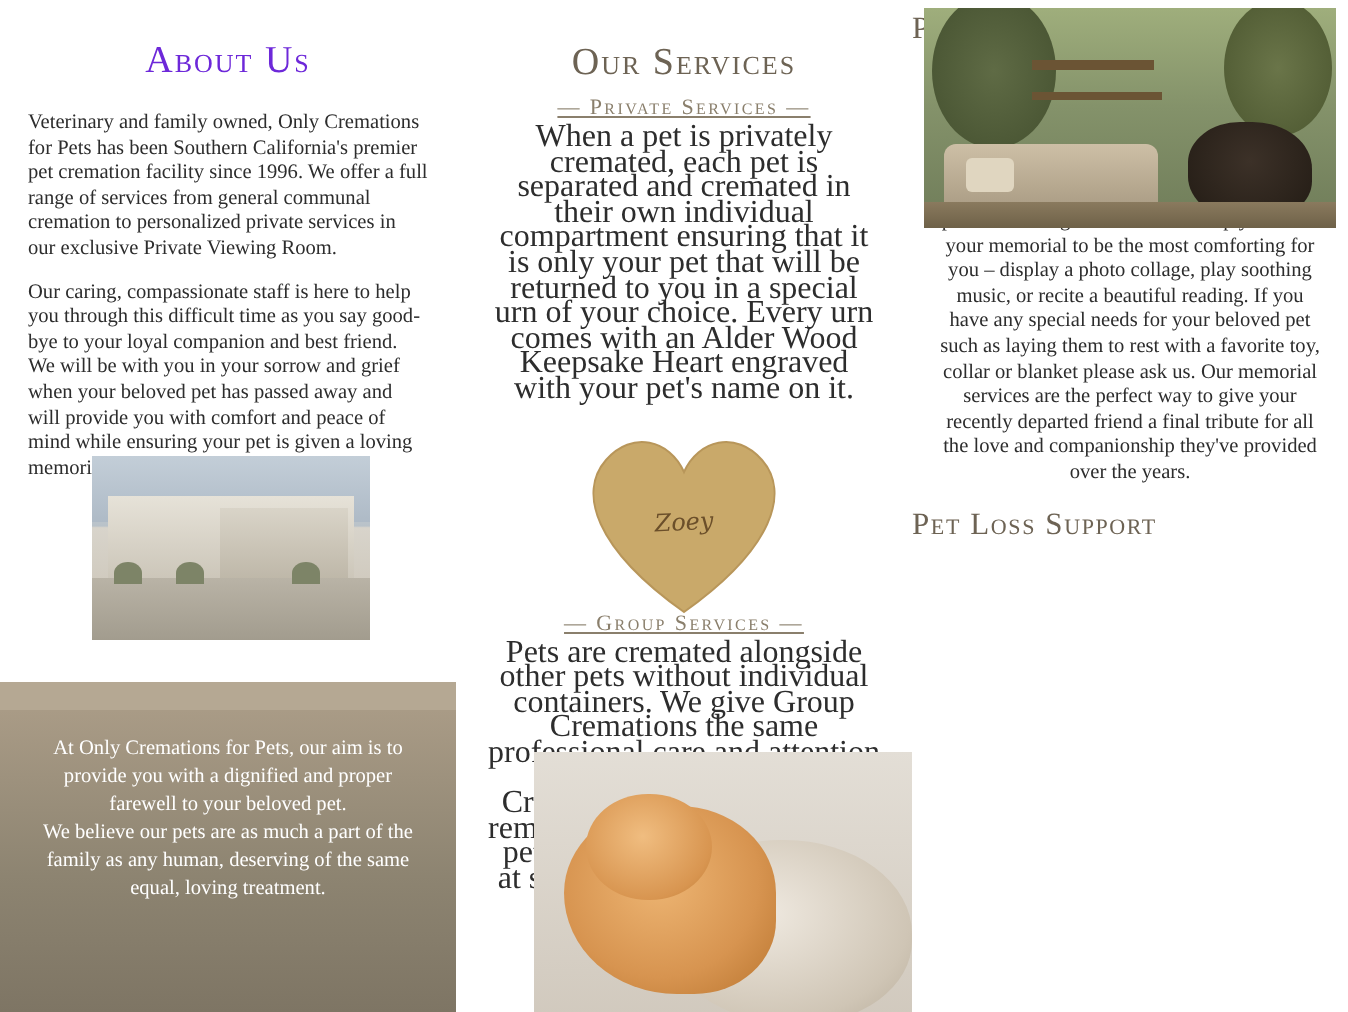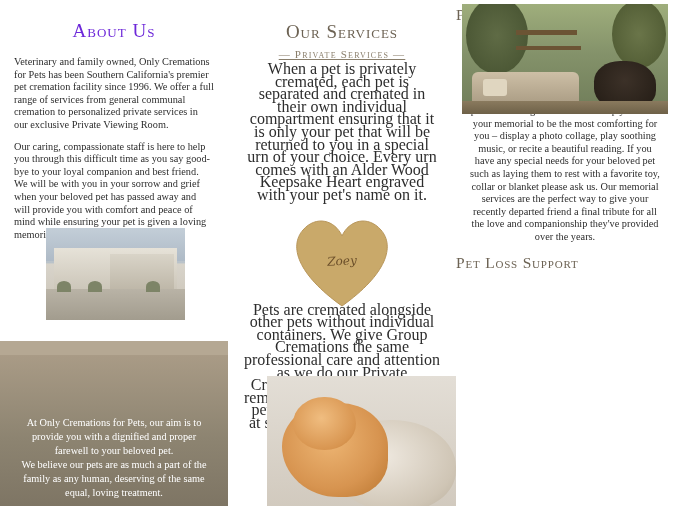--- a/index.html
+++ b/index.html
@@ -110,21 +110,20 @@
   }
   .col1-footer {
     position: absolute;
     left: 14px;
     top: 368px;
     width: 200px;
     text-align: center;
     font-size: 10.3px;
     line-height: 14px;
     color: #ffffff;
-    margin-top: 48px;
   }
 
   
   .col2 {
     position: absolute;
     left: 228px;
     top: 18px;
     width: 228px;
     height: 506px;
   }
@@ -333,20 +332,21 @@
     <div class="heart-wrap">
       <div class="heart">
         <svg viewBox="0 0 110 92" width="110" height="92" aria-hidden="true">
           <path d="M55 90 C 10 58, 2 30, 16 14 C 29 -1, 48 4, 55 20 C 62 4, 81 -1, 94 14 C 108 30, 100 58, 55 90 Z" fill="#c9a96a"></path>
           <path d="M55 90 C 10 58, 2 30, 16 14 C 29 -1, 48 4, 55 20 C 62 4, 81 -1, 94 14 C 108 30, 100 58, 55 90 Z" fill="none" stroke="#b8965a" stroke-width="1"></path>
         </svg>
       </div>
       <div class="heart-text">Zoey</div>
     </div>
 
+    <div class="sub-head">— Group Services —</div>
     <div class="col2-body">
       <p>Pets are cremated alongside other pets without individual containers. We give Group Cremations the same professional care and attention as we do our Private Cremations. These cremated remains are not returned to the pet owners and are scattered at sea by Tides to Tranquility and Ocean Defenders.</p>
     </div>
 
     <div class="photo-cats">
       <div class="floor"></div>
       <div class="dog"></div>
       <div class="cat"></div>
       <div class="cat-head"></div>
     </div>

